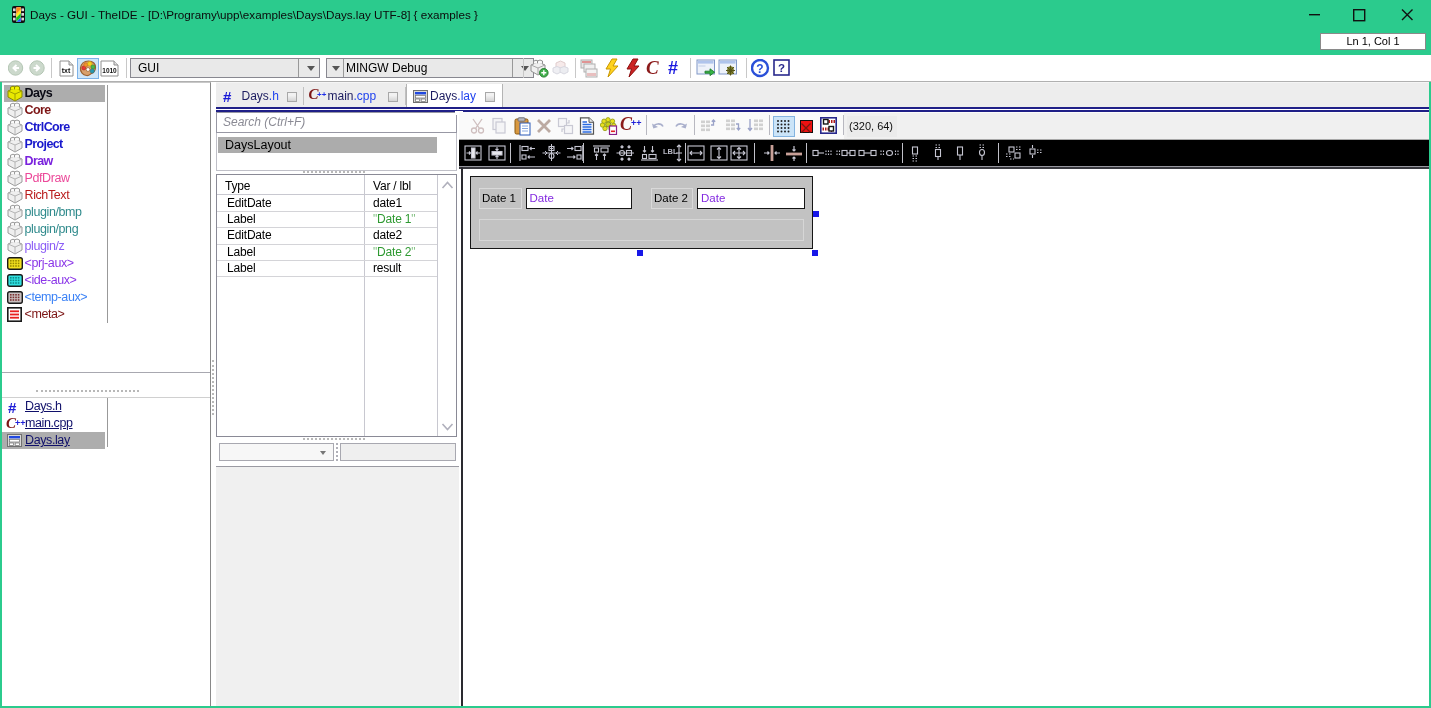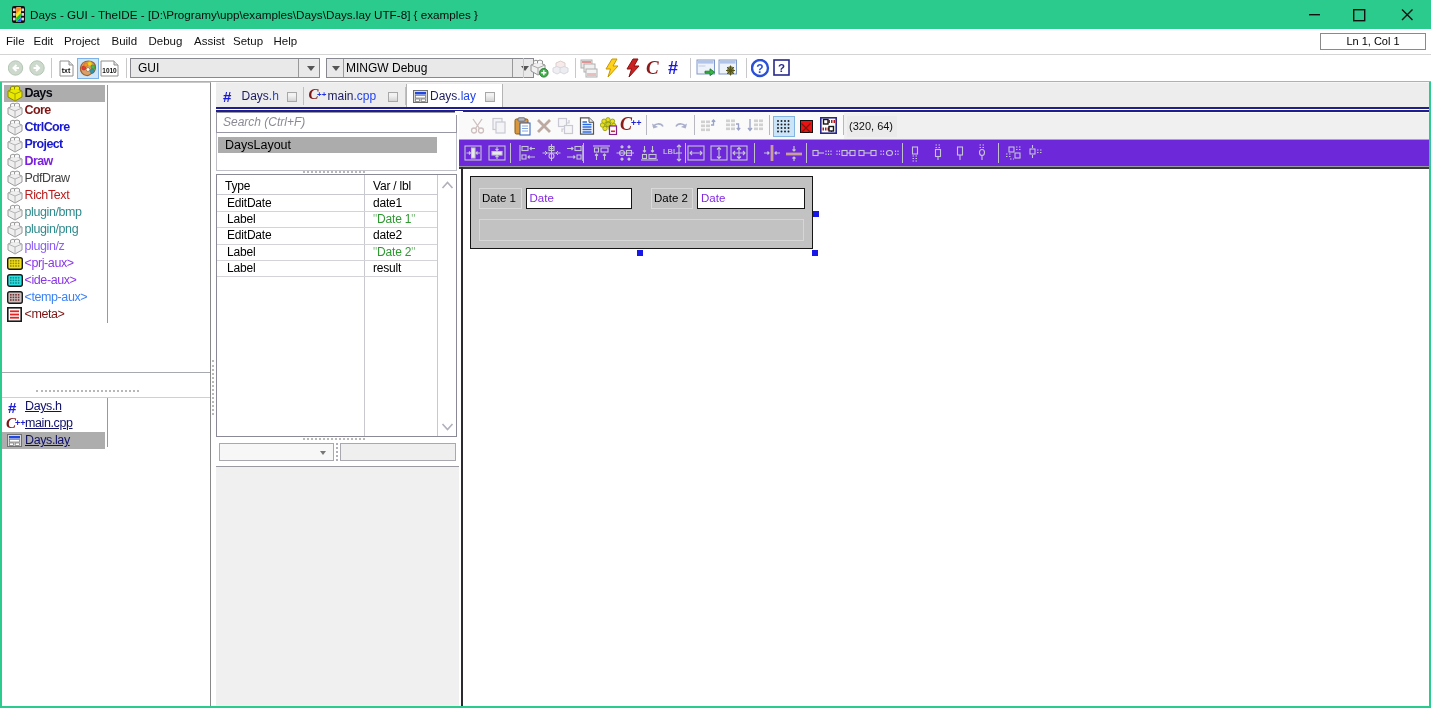--- a/index.html
+++ b/index.html
@@ -34,21 +34,21 @@
 .tab{position:absolute;top:1px;height:24px;}
 .tab .sep{position:absolute;right:0;top:3px;width:1px;height:18px;background:#c0c0c0;}
 .tab .nm{position:absolute;top:0;line-height:24px;font-size:12px;white-space:nowrap;}
 .closebox{position:absolute;top:8px;width:10px;height:10px;background:linear-gradient(#f2f2f2 30%,#d4d4d4);border:1px solid #a8a8a8;}
 #navline{left:216px;top:106.5px;width:1213px;height:5px;background:linear-gradient(#1f1f87 0 2px,#ffffff 2px 3px,#1f1f87 3px 5px);}
 
 #midpanel{left:216px;top:113px;width:243px;height:593px;background:#fff;}
 .mtx{position:absolute;font-size:12px;letter-spacing:-0.2px;white-space:nowrap;}
 
 #drow1{left:459px;top:111.5px;width:970px;height:28.5px;background:#fafafa;border-bottom:1px solid #a8a8a8;}
-#drow2{left:459px;top:140px;width:970px;height:27px;background:#6d28d9;border-bottom:1px solid #9898a0;}
+#drow2{left:459px;top:140px;width:970px;height:27px;background:#000000;border-bottom:1px solid #9898a0;}
 #canvas{left:459px;top:167px;width:970px;height:539px;background:#fff;border-top:2px solid #38383e;}
 #canvasl{left:461px;top:167px;width:2px;height:539px;background:#2a2a30;}
 #dlg{left:470px;top:176px;width:343px;height:73px;background:#c2c2c2;border:1px solid #161616;}
 .dlab{position:absolute;border:1px solid #d9d9d9;color:#000;font-size:11.5px;padding-left:2px;}
 .dedit{position:absolute;background:#fff;border:1.5px solid #151515;font-size:11.5px;color:#8329e0;}
 .handle{position:absolute;width:6px;height:6px;background:#1717e8;}
 .gicon{position:absolute;top:5.5px;}
 .g2icon{position:absolute;top:4px;}
 </style>
 </head>
@@ -76,30 +76,20 @@
         <rect x="0" y="14" width="11" height="1.4" fill="#111"></rect>
       </svg>
     <svg class="ab" style="left:1353px;top:0" width="13" height="29">
         <rect x="0.7" y="9.7" width="11" height="11" fill="none" stroke="#111" stroke-width="1.4"></rect>
       </svg>
     <svg class="ab" style="left:1401px;top:0" width="13" height="29">
         <path d="M1 9.5 L11.5 20 M11.5 9.5 L1 20" stroke="#111" stroke-width="1.4"></path>
       </svg>
   </div>
 
-  <div class="ab" id="menu">
-    <span style="left:6px">File</span>
-      <span style="left:33.5px">Edit</span>
-      <span style="left:64px">Project</span>
-      <span style="left:111.5px">Build</span>
-      <span style="left:148.5px">Debug</span>
-      <span style="left:194px">Assist</span>
-      <span style="left:233px">Setup</span>
-      <span style="left:273.5px">Help</span>
-  </div>
   <div class="ab" id="lnbox">Ln 1, Col 1</div>
 
   <div class="ab" id="tbar">
     <svg class="ab" style="left:8px;top:5px" width="38" height="16">
       <circle cx="7.5" cy="8" r="7.2" fill="#ccd9cc" stroke="#b4c6b4"></circle>
       <path d="M11 8 H6 M8.5 5 L5.5 8 L8.5 11" stroke="#fff" stroke-width="2" fill="none"></path>
       <circle cx="29" cy="8" r="7.2" fill="#ccd9cc" stroke="#b4c6b4"></circle>
       <path d="M25.5 8 H30.5 M28 5 L31 8 L28 11" stroke="#fff" stroke-width="2" fill="none"></path>
     </svg>
     <div class="vsep" style="left:51px"></div>
@@ -237,21 +227,21 @@
         </svg>
       <div class="tx" style="font-weight:bold;letter-spacing:-0.6px;color:#7a22dd">Draw</div>
       </div>
     <div class="trow" style="top:87px">
         <svg class="ic" width="18" height="17" viewBox="0 0 18 17">
           <path d="M2 6 L9 3 L16 6 L16 12 L9 16 L2 12 Z" fill="#efefef" stroke="#9a9a9a"></path>
           <path d="M4.5 4.8 L4.5 2.2 L7 1.2 L9.5 2.2 L9.5 4.2" fill="#fafafa" stroke="#9a9a9a"></path>
           <path d="M8.5 4.4 L8.5 2.0 L11 1.0 L13.5 2.0 L13.5 4.8" fill="#fafafa" stroke="#9a9a9a"></path>
           <path d="M9 16 L9 9 L2 6 M9 9 L16 6" fill="none" stroke="#b4b4b4"></path>
         </svg>
-      <div class="tx" style="color:#404040">PdfDraw</div>
+      <div class="tx" style="color:#ec4899">PdfDraw</div>
       </div>
     <div class="trow" style="top:104px">
         <svg class="ic" width="18" height="17" viewBox="0 0 18 17">
           <path d="M2 6 L9 3 L16 6 L16 12 L9 16 L2 12 Z" fill="#efefef" stroke="#9a9a9a"></path>
           <path d="M4.5 4.8 L4.5 2.2 L7 1.2 L9.5 2.2 L9.5 4.2" fill="#fafafa" stroke="#9a9a9a"></path>
           <path d="M8.5 4.4 L8.5 2.0 L11 1.0 L13.5 2.0 L13.5 4.8" fill="#fafafa" stroke="#9a9a9a"></path>
           <path d="M9 16 L9 9 L2 6 M9 9 L16 6" fill="none" stroke="#b4b4b4"></path>
         </svg>
       <div class="tx" style="color:#b91c1c">RichText</div>
       </div>

